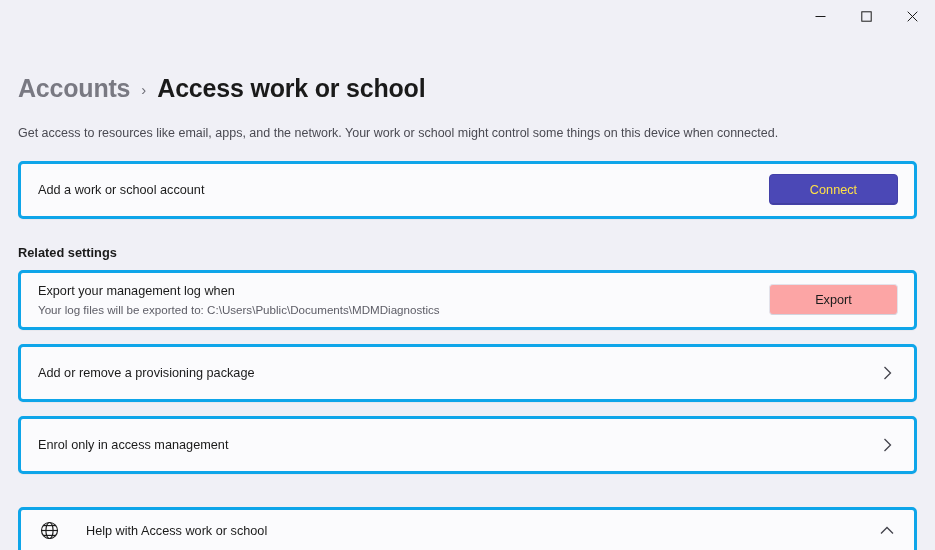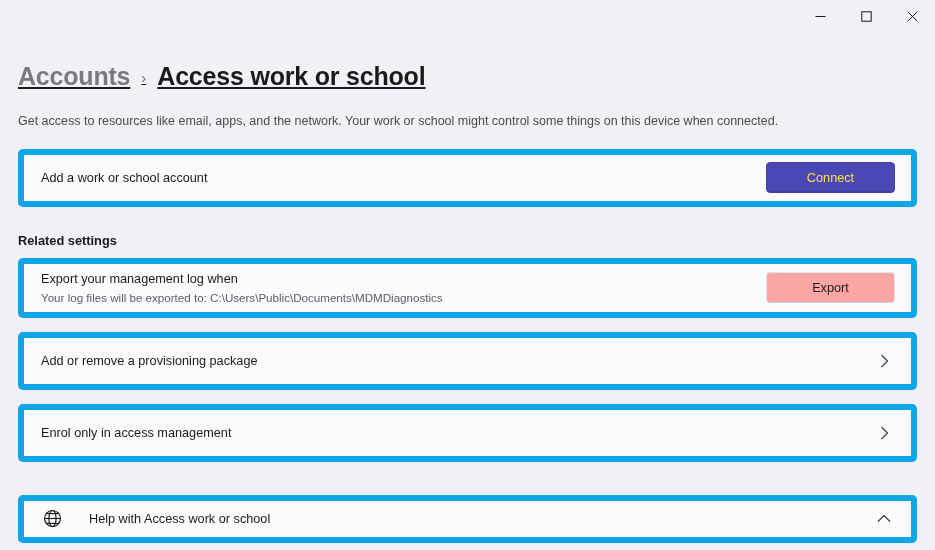--- a/index.html
+++ b/index.html
@@ -34,23 +34,22 @@
   .win-btn svg { stroke: #1b1b1b; stroke-width: 1; fill: none; }
 
   
   .page {
     padding: 0 18px;
   }
   .breadcrumb {
     display: flex;
     align-items: center;
     gap: 11px;
-    margin-top: 28px;
+    margin-top: 40px;
     height: 32px;
-    text-decoration: underline;
   }
   .crumb-parent {
     font-size: 25px;
     font-weight: 600;
     color: #797982;
     letter-spacing: -0.2px;
     cursor: pointer;
   }
   .crumb-sep {
     color: #6d6d76;
@@ -67,21 +66,21 @@
   .page-desc {
     margin-top: 21px;
     font-size: 12.5px;
     color: #4a4a52;
     line-height: 1.35;
   }
 
   
   .card {
     background: #fbfbfd;
-    border: 6px solid #0ea5e9;
+    border: 3px solid #0ea5e9;
     border-radius: 5px;
     box-shadow: 0 1px 1px rgba(16, 16, 40, 0.035);
   }
   .card.row {
     display: flex;
     align-items: center;
     padding: 0 16px 0 17px;
     box-sizing: border-box;
   }
   .card.clickable { cursor: pointer; }

